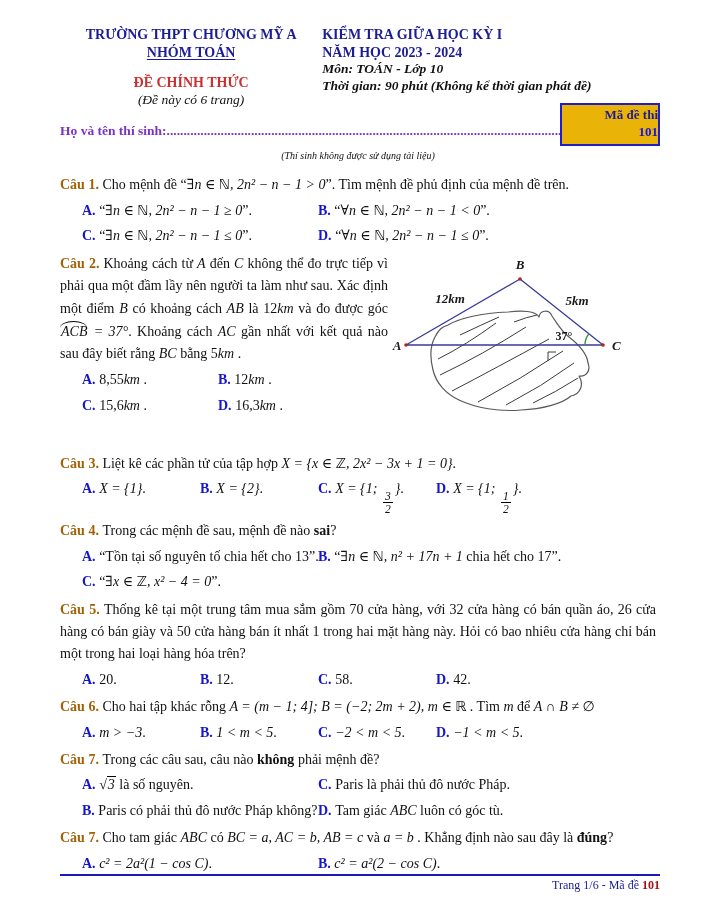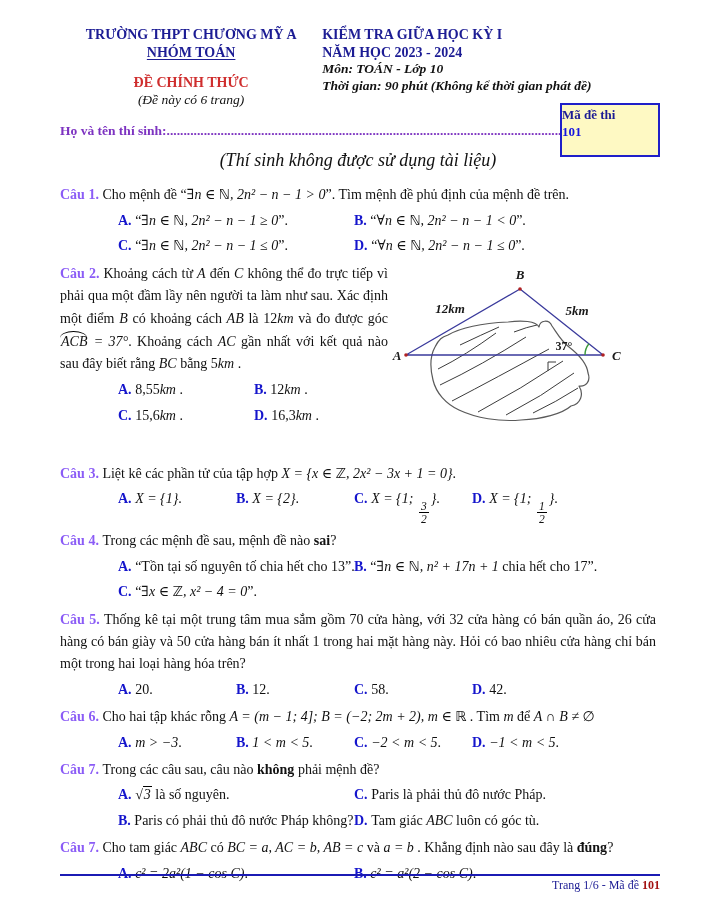--- a/index.html
+++ b/index.html
@@ -21,44 +21,44 @@
 
   .header{display:flex;}
   .header-left{width:44%;text-align:center;line-height:1.25;}
   .header-right{width:56%;line-height:1.25;}
   .hl-1,.hr-1{font-size:14px;}
   .mt-gap{margin-top:13px;}
   .sub-line{font-size:13.5px;}
 
   .code-box{
     position:absolute;top:103px;right:46px;width:96px;
-    border:2px solid #1f1fc9;text-align:left;
-    padding:2px 0 14px 0;background:#fef9c3;line-height:1.3;
+    border:2px solid #1f1fc9;text-align:right;
+    padding:2px 0 3px 0;background:#eab308;line-height:1.3;
   }
   .code-box .cb-label{font-size:13px;font-weight:bold;color:#1c1c94;}
   .code-box .cb-code{font-size:13px;font-weight:bold;color:#1515e0;}
 
   .name-line{
     margin-top:15px;width:502px;
     white-space:nowrap;overflow:hidden;
     color:#7d33c1;font-weight:bold;font-size:13.5px;
   }
-  .note{ text-align:center;font-style:italic;margin:11px 0 13px 0;font-size:18px;}
+  .note{ text-align:center;font-style:italic;margin:11px 0 13px 0;font-size:10px;}
 
   
   .question{margin:0 0 5px 0;line-height:1.6;}
   .q-body{margin:0;text-align:justify;}
-  .q-num{color:#8b5cf6;font-weight:bold;}
+  .q-num{color:#a16207;font-weight:bold;}
   .bold-run{font-weight:bold;}
   .math-run{font-style:italic;font-family:"Liberation Serif","DejaVu Serif","DejaVu Sans",serif;}
   .opts{display:grid;padding-left:22px;row-gap:3px;margin-top:3px;}
   .cols4{grid-template-columns:118px 118px 118px 1fr;}
   .cols2{grid-template-columns:236px 1fr;}
   .cols2n{grid-template-columns:136px 1fr;}
-  .opt{white-space:nowrap;margin-left:36px;}
+  .opt{white-space:nowrap;}
   .opt-label{color:#1515cc;font-weight:bold;}
 
   .with-figure{display:flex;gap:2px;}
   .q-left{width:328px;flex:0 0 auto;line-height:1.62;}
   .figure{flex:1 1 auto;margin-top:-2px;}
 
   .frac{display:inline-flex;flex-direction:column;align-items:center;vertical-align:-7px;font-style:italic;margin:0 2px;line-height:1.05;}
   .fnum,.fden{font-size:11.5px;padding:0 2px;}
   .fden{border-top:1px solid #000;}
   .sqrt-arg{border-top:1.3px solid #000;padding:0 1px;font-style:italic;}

